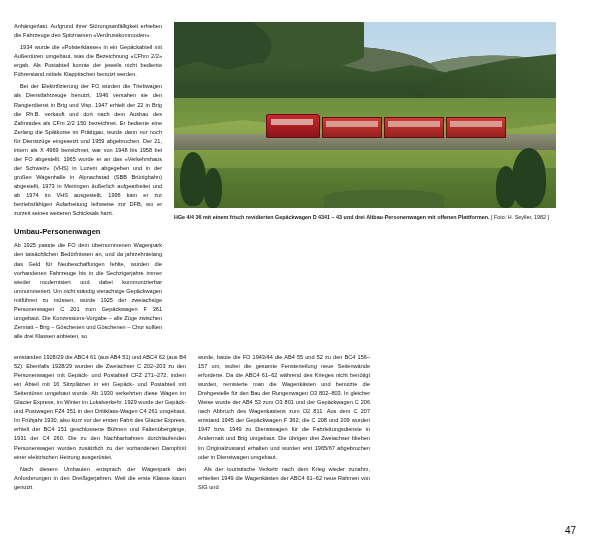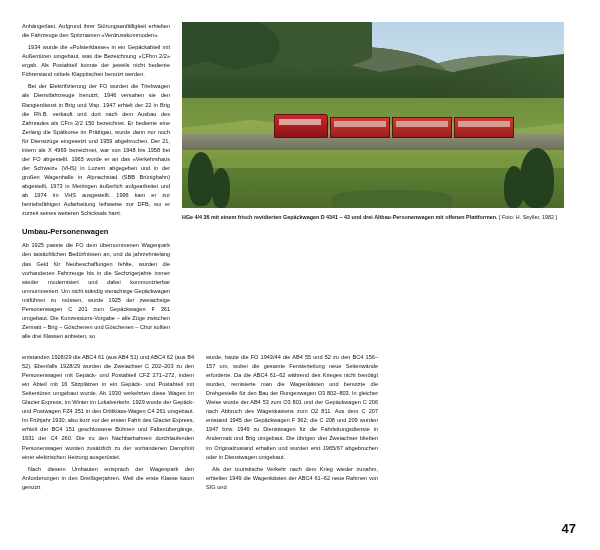--- a/index.html
+++ b/index.html
@@ -11,21 +11,21 @@
     height: 550px;
     background: #ffffff;
     font-family: "Liberation Sans", sans-serif;
     overflow: hidden;
   }
   .page {
     position: relative;
     width: 600px;
     height: 550px;
     box-sizing: border-box;
-    padding: 22px 24px 18px 22px;
+    padding: 22px 24px 18px 14px;
   }
 
   
   .top-area {
     display: flex;
     gap: 12px;
     align-items: flex-start;
   }
   .col-narrow {
     width: 148px;
@@ -209,22 +209,22 @@
   }
   .col {
     width: 172px;
     flex: 0 0 172px;
   }
 
   .folio {
     position: absolute;
     right: 24px;
     bottom: 14px;
-    font-size: 13px;
-    font-weight: bold;
+    font-size: 10px;
+    font-weight: normal;
     color: #111;
     margin-left: 32px;
   }
 </style>
 </head>
 <body>
 
 <div class="page">
 
   <div class="top-area">

